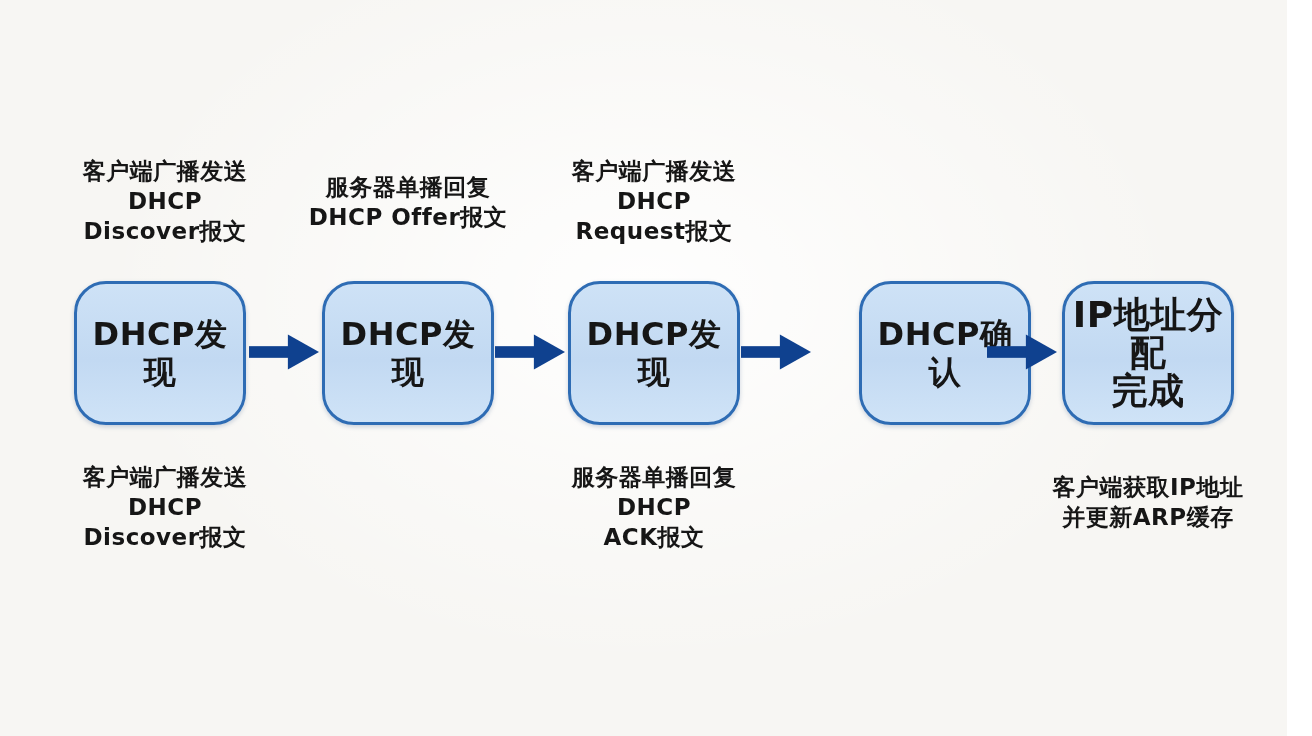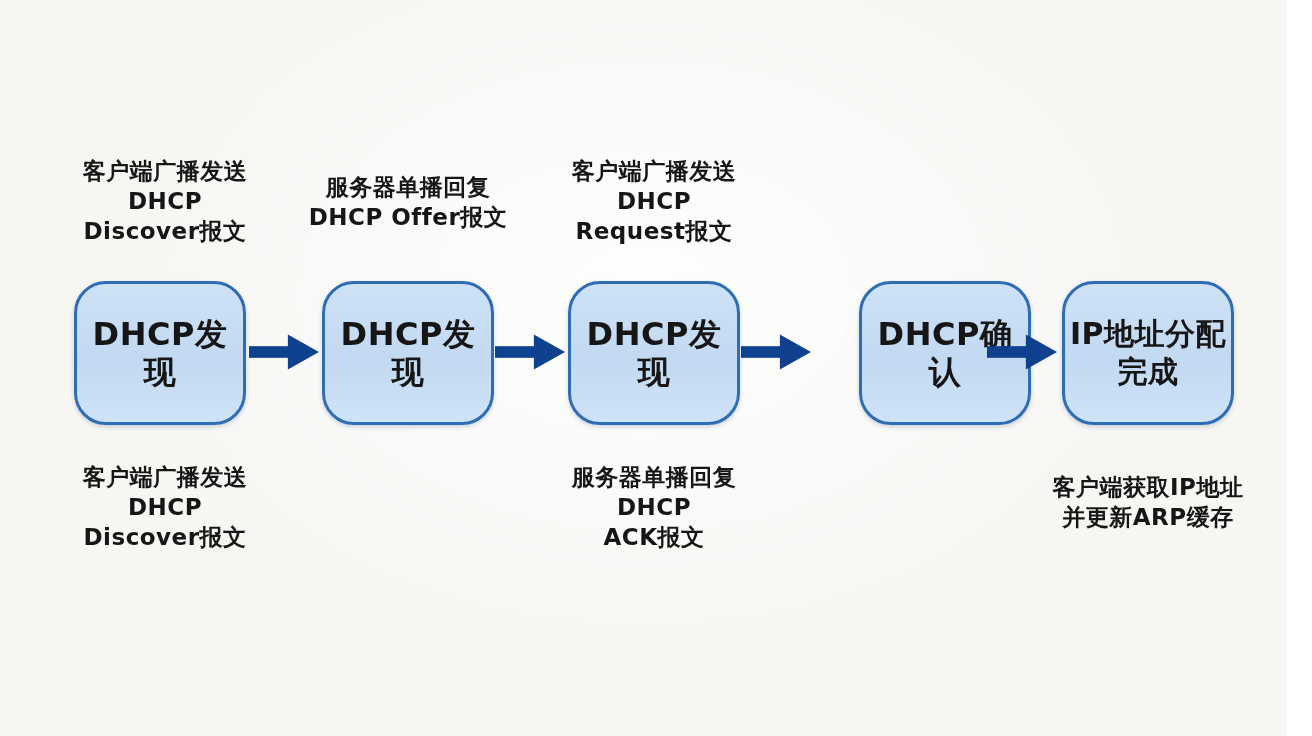--- a/index.html
+++ b/index.html
@@ -51,21 +51,21 @@
     text-align: center;
     white-space: pre-line;
     line-height: 38px;
     letter-spacing: 0.5px;
   }
   .box-1 { left: 74px; }
   .box-2 { left: 322px; }
   .box-3 { left: 568px; }
   .box-4 { left: 814px; margin-left: 45px; }
   .box-5 { left: 1062px; }
-  .box-5 .step-label { font-size: 30px; }
+  .box-5 .step-label { font-size: 36px; }
 
   .flow-arrow {
     position: absolute;
     top: 330px;
     width: 70px;
     height: 44px;
     color: var(--arrow);
   }
   .arrow-1 { left: 249px; }
   .arrow-2 { left: 495px; }

